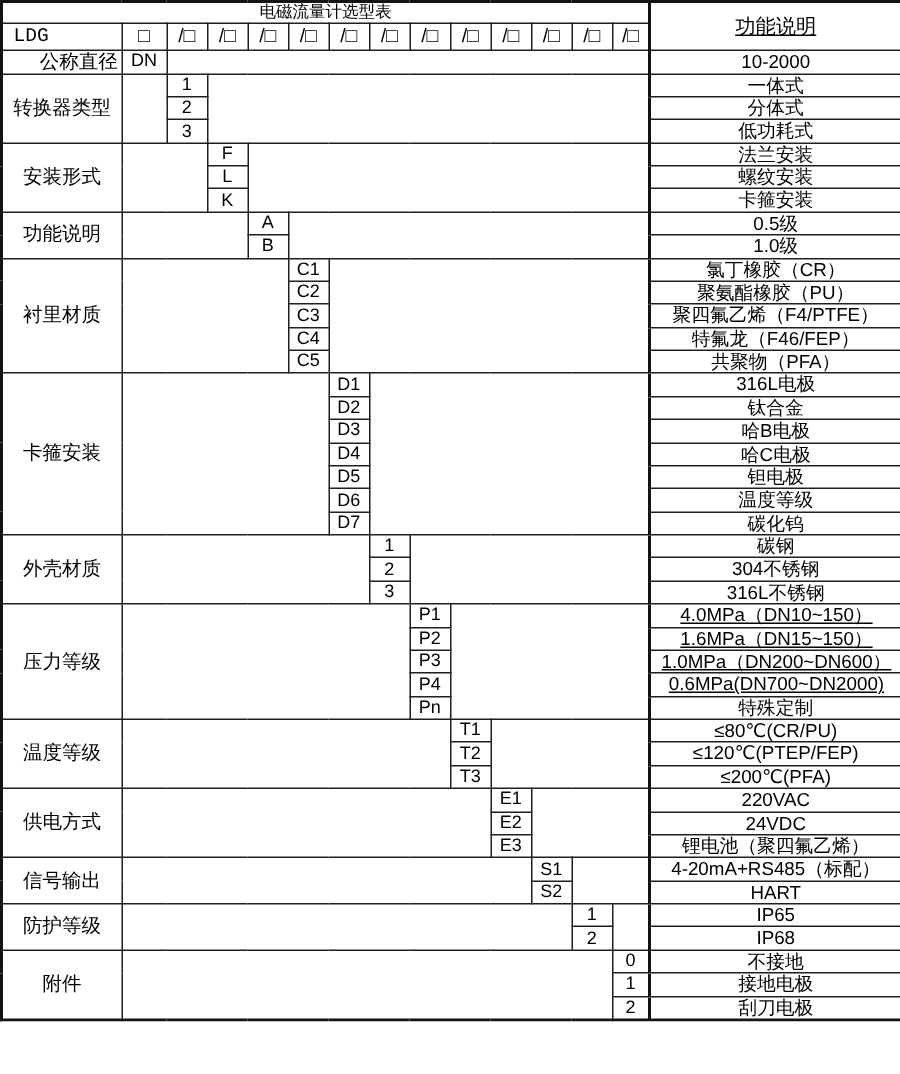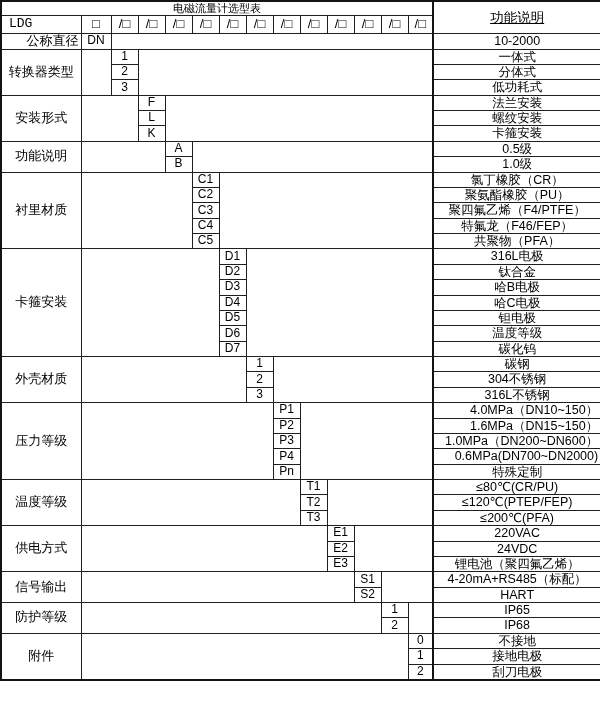--- a/index.html
+++ b/index.html
@@ -23,21 +23,21 @@
     white-space: nowrap;
     vertical-align: middle;
   }
   td.title   { height: 12px; font-size: 11px; }
   td.ldg     { text-align: left; padding-left: 7px; height: 18px; font-size: 13px; font-family: Liberation Mono, monospace; }
   td.boxcell { height: 18px; font-size: 13px; padding: 0 1px; }
   td.cat     { font-size: 13px; }
   td.cat.left{ text-align: right; padding-left: 16px; margin-top: 15px; }
   td.code    { font-size: 12px; }
   td.func    { border-left: 2px solid #141414; }
-  td.func.left { text-align: right; padding-left: 3px; }
+  td.func.left { text-align: center; padding-left: 3px; text-decoration: underline; }
   td.funchead { font-size: 13.5px; text-decoration: underline; }
   td.blank   { }
 </style>
 </head>
 <body>
 
 <table class="sel">
   <colgroup>
     <col style="width:80px">
     <col style="width:30px">

